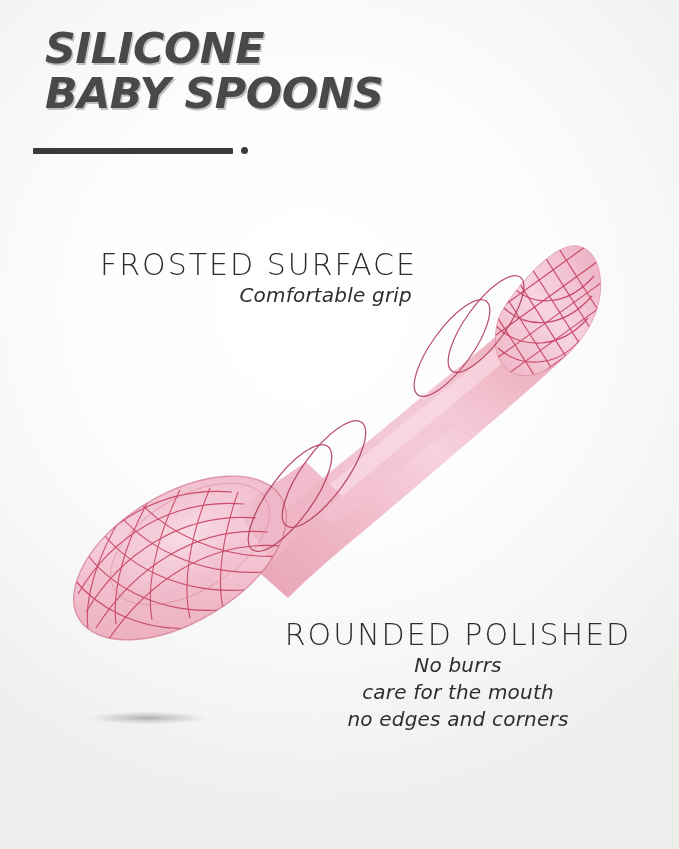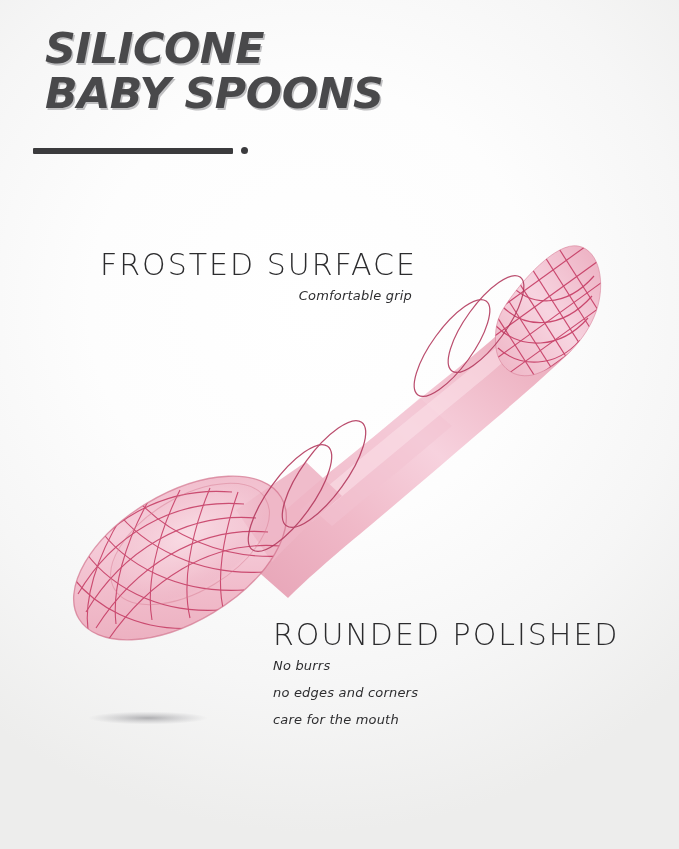--- a/index.html
+++ b/index.html
@@ -37,28 +37,28 @@
     font-family:"DejaVu Sans",sans-serif;
     font-weight:300;
     font-size:30px;line-height:34px;
     letter-spacing:2.0px;
     color:#2c2c2e;
     white-space:nowrap;
   }
   .feat-sub{
     font-family:"DejaVu Sans",sans-serif;
     font-style:italic;font-weight:400;
-    font-size:13px;line-height:27px;
+    font-size:20px;line-height:27px;
     letter-spacing:.2px;
     color:#2e2e30;
     white-space:nowrap;
   }
   #feature-top{position:absolute;left:100px;top:248px;width:312px;text-align:right;}
   #feature-top .feat-head{text-align:center;}
-  #feature-bottom{position:absolute;left:273px;top:618px;width:370px;text-align:left;}
+  #feature-bottom{position:absolute;left:273px;top:618px;width:370px;text-align:center;}
 
   
   #spoon-art{position:absolute;left:0;top:180px;width:679px;height:580px;}
   #spoon-art svg{display:block;width:679px;height:580px;}
 </style>
 </head>
 <body>
 
 <div id="poster">
 
@@ -229,17 +229,17 @@
   </div>
 
   <div id="feature-top">
     <div class="feat-head">FROSTED SURFACE</div>
     <div class="feat-sub">Comfortable grip</div>
   </div>
 
   <div id="feature-bottom">
     <div class="feat-head">ROUNDED POLISHED</div>
     <div class="feat-sub">No burrs</div>
+    <div class="feat-sub">care for the mouth</div>
     <div class="feat-sub">no edges and corners</div>
-    <div class="feat-sub">care for the mouth</div>
   </div>
 
 </div>
 
 </body></html>

